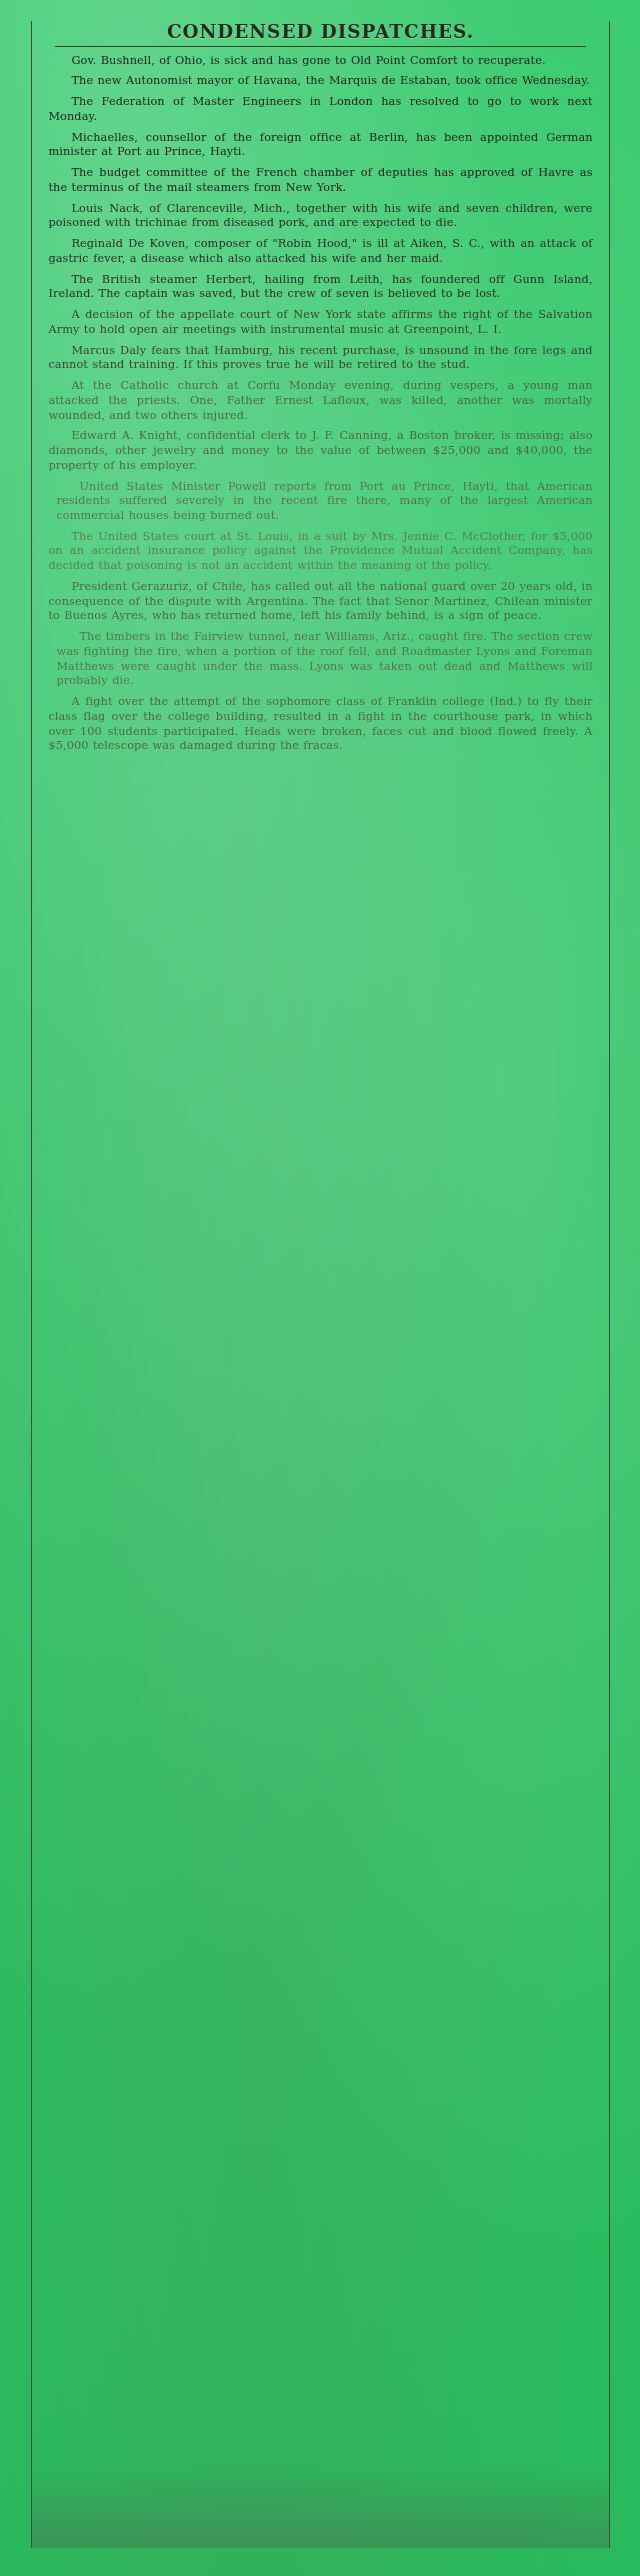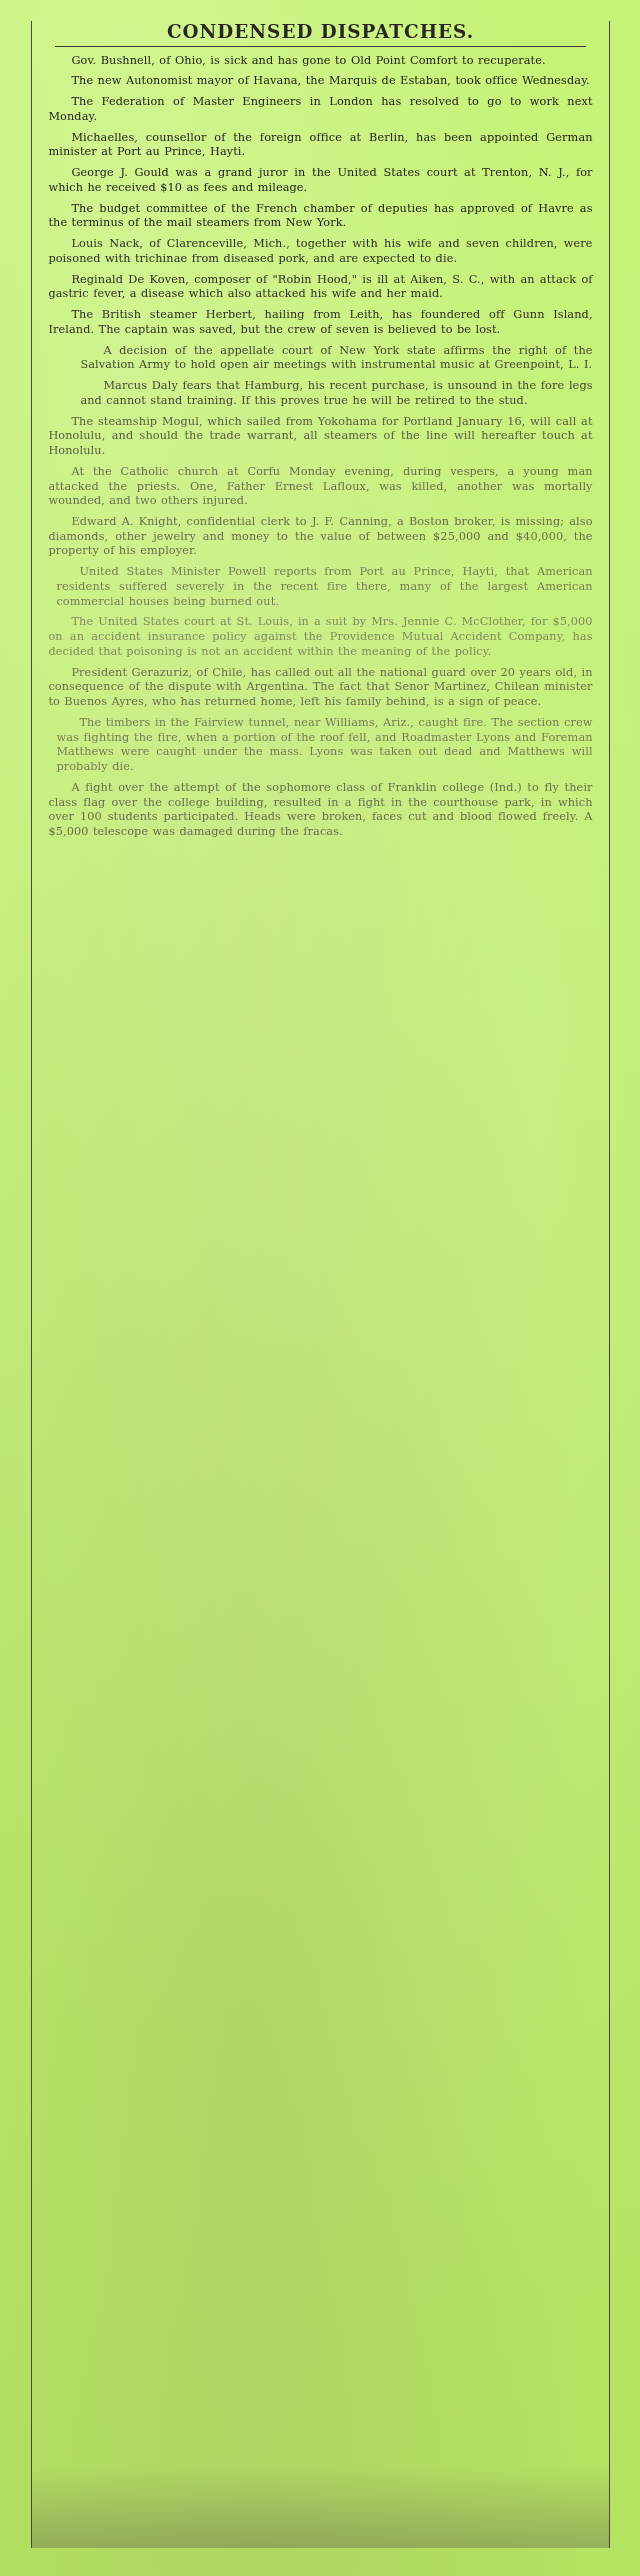--- a/index.html
+++ b/index.html
@@ -9,21 +9,21 @@
   }
   body {
     width: 641px;
     min-height: 2576px;
     font-family: "Liberation Serif", serif;
   }
   .page {
     position: relative;
     width: 641px;
     min-height: 2576px;
-    background: #bef264;
+    background: #22c55e;
     box-sizing: border-box;
     padding: 18px 31px 20.5px 31px;
   }
   
   .page::before {
     content: "";
     position: absolute;
     left: 0; top: 0; right: 0; bottom: 0;
     background:
       radial-gradient(ellipse at 20% 12%, rgba(255,255,255,0.22), rgba(255,255,255,0) 55%),
@@ -60,21 +60,21 @@
     font-family: "DejaVu Serif", serif;
     font-size: 11.3px;
     line-height: 14.7px;
     text-align: justify;
     color: #25221d;
     letter-spacing: 0.1px;
     word-spacing: 0.7px;
   }
   
   p.item.f1 { color: #302c26; }
-  p.item.f2 { color: #3c382f; opacity: 0.93; margin-left: 32px; }
+  p.item.f2 { color: #3c382f; opacity: 0.93; }
   p.item.f3 { color: #474237; opacity: 0.86; }
   p.item.f4 { color: #4f4a3e; opacity: 0.79; }
   p.item.f5 { color: #565043; opacity: 0.72; margin-left: 8px; }
   p.item.f6 { color: #5b5547; opacity: 0.66; }
   .bottom-smudge {
     position: absolute;
     left: 0; right: 0; bottom: 0;
     height: 82px;
     background: linear-gradient(180deg, rgba(120,112,98,0), rgba(90,84,72,0.35));
     pointer-events: none;
@@ -86,28 +86,26 @@
 <div class="page">
   <div class="col">
 
     <h1 class="headline">CONDENSED DISPATCHES.</h1>
     <hr class="rule">
 
     <p class="item">Gov. Bushnell, of Ohio, is sick and has gone to Old Point Comfort to recuperate.</p>
     <p class="item">The new Autonomist mayor of Havana, the Marquis de Estaban, took office Wednesday.</p>
     <p class="item">The Federation of Master Engineers in London has resolved to go to work next Monday.</p>
     <p class="item">Michaelles, counsellor of the foreign office at Berlin, has been appointed German minister at Port au Prince, Hayti.</p>
-    <p class="item">George J. Gould was a grand juror in the United States court at Trenton, N. J., for which he received $10 as fees and mileage.</p>
     <p class="item">The budget committee of the French chamber of deputies has approved of Havre as the terminus of the mail steamers from New York.</p>
     <p class="item f1">Louis Nack, of Clarenceville, Mich., together with his wife and seven children, were poisoned with trichinae from diseased pork, and are expected to die.</p>
     <p class="item f1">Reginald De Koven, composer of "Robin Hood," is ill at Aiken, S. C., with an attack of gastric fever, a disease which also attacked his wife and her maid.</p>
     <p class="item f1">The British steamer Herbert, hailing from Leith, has foundered off Gunn Island, Ireland. The captain was saved, but the crew of seven is believed to be lost.</p>
     <p class="item f2">A decision of the appellate court of New York state affirms the right of the Salvation Army to hold open air meetings with instrumental music at Greenpoint, L. I.</p>
     <p class="item f2">Marcus Daly fears that Hamburg, his recent purchase, is unsound in the fore legs and cannot stand training. If this proves true he will be retired to the stud.</p>
-    <p class="item f3">The steamship Mogul, which sailed from Yokohama for Portland January 16, will call at Honolulu, and should the trade warrant, all steamers of the line will hereafter touch at Honolulu.</p>
     <p class="item f4">At the Catholic church at Corfu Monday evening, during vespers, a young man attacked the priests. One, Father Ernest Lafloux, was killed, another was mortally wounded, and two others injured.</p>
     <p class="item f4">Edward A. Knight, confidential clerk to J. F. Canning, a Boston broker, is missing; also diamonds, other jewelry and money to the value of between $25,000 and $40,000, the property of his employer.</p>
     <p class="item f5">United States Minister Powell reports from Port au Prince, Hayti, that American residents suffered severely in the recent fire there, many of the largest American commercial houses being burned out.</p>
     <p class="item f6">The United States court at St. Louis, in a suit by Mrs. Jennie C. McClother, for $5,000 on an accident insurance policy against the Providence Mutual Accident Company, has decided that poisoning is not an accident within the meaning of the policy.</p>
     <p class="item f4">President Gerazuriz, of Chile, has called out all the national guard over 20 years old, in consequence of the dispute with Argentina. The fact that Senor Martinez, Chilean minister to Buenos Ayres, who has returned home, left his family behind, is a sign of peace.</p>
     <p class="item f5">The timbers in the Fairview tunnel, near Williams, Ariz., caught fire. The section crew was fighting the fire, when a portion of the roof fell, and Roadmaster Lyons and Foreman Matthews were caught under the mass. Lyons was taken out dead and Matthews will probably die.</p>
     <p class="item f4">A fight over the attempt of the sophomore class of Franklin college (Ind.) to fly their class flag over the college building, resulted in a fight in the courthouse park, in which over 100 students participated. Heads were broken, faces cut and blood flowed freely. A $5,000 telescope was damaged during the fracas.</p>
 
     <div class="bottom-smudge"></div>
   </div>

